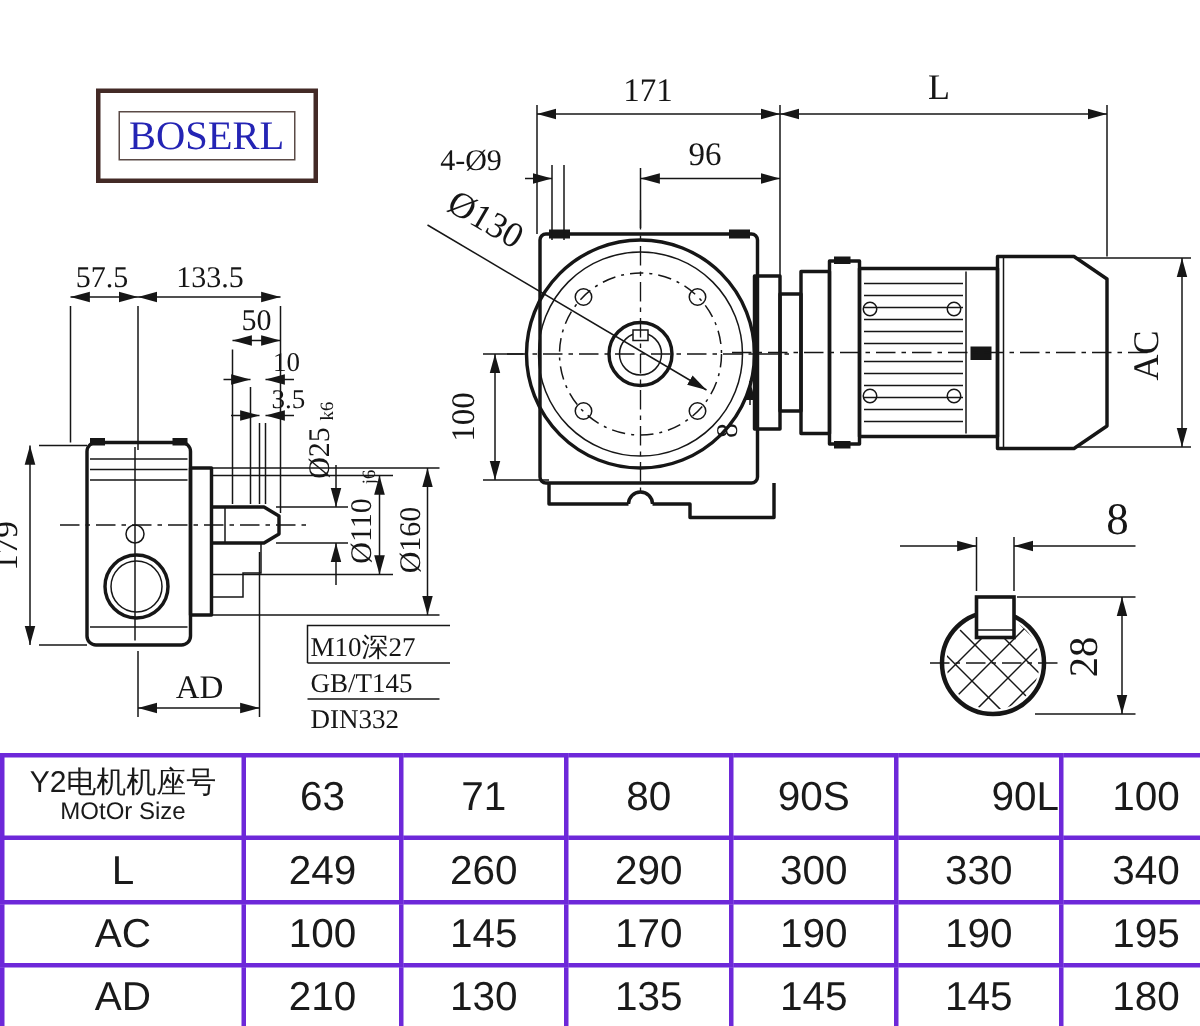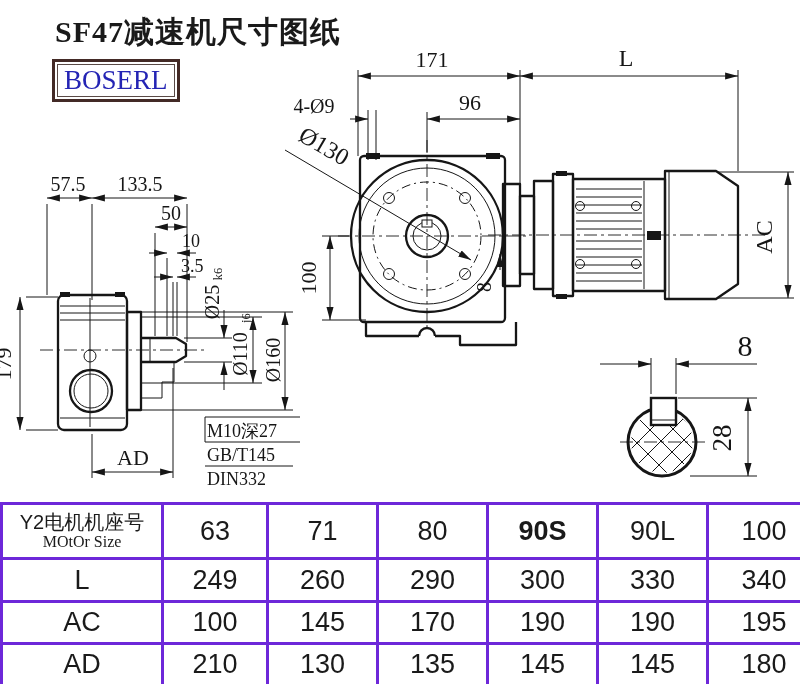--- a/index.html
+++ b/index.html
@@ -2,21 +2,21 @@
 <html><head>
 <meta charset="utf-8">
 <style>
   html,body{margin:0;padding:0;background:#fff;}
   #stage{position:relative;width:800px;height:684px;background:#fff;overflow:hidden;
          font-family:"Liberation Serif",serif;color:#1a1a1a;}
   
   #title{position:absolute;left:55px;top:12px;font-size:30px;font-weight:bold;
          letter-spacing:1px;font-family:"Liberation Serif",serif;}
   
-  #logo{position:absolute;left:52px;top:59px;border:3px solid #432a26;background:#fff;padding:2px;}
+  #logo{position:absolute;left:64px;top:59px;border:3px solid #432a26;background:#fff;padding:12px;}
   #logo .inner{border:1px solid #5a4a46;padding:0 6px;font-family:"Liberation Serif",serif;
          font-size:27px;line-height:31px;color:#2424b4;font-weight:500;}
   
   svg{position:absolute;left:0;top:0;}
   svg text{font-family:"Liberation Serif",serif;fill:#161616;}
   .thick{stroke:#161616;stroke-width:2.3;fill:none;stroke-linejoin:round;}
   .th3{stroke:#161616;stroke-width:3;fill:none;}
   .thin{stroke:#161616;stroke-width:1;fill:none;}
   .dim{stroke:#161616;stroke-width:1;fill:none;}
   .cl{stroke:#161616;stroke-width:0.9;fill:none;stroke-dasharray:13 4 3 4;}
@@ -24,28 +24,27 @@
   .fill{fill:#161616;stroke:none;}
   .t20{font-size:20px;} .t22{font-size:22px;} .t24{font-size:24px;}
   .t18{font-size:18px;} .t13{font-size:12.5px;} .t30{font-size:30px;} .t27{font-size:27px;}
   
   #spec{position:absolute;left:0;top:502px;width:800px;height:182px;
         border-collapse:collapse;table-layout:fixed;}
   #spec td{border:3px solid #6d28d9;text-align:center;vertical-align:middle;
         font-family:"Liberation Sans",sans-serif;font-size:27px;color:#1a1a1a;padding:0;}
   #spec td.hd{line-height:1.1;}
   .hcn{font-size:20px;font-family:"Liberation Sans",sans-serif;}
-  .hen{font-size:16px;font-family:Liberation Serif, serif;letter-spacing:0px;}
+  .hen{font-size:16px;font-family:Liberation Sans, sans-serif;letter-spacing:0px;}
 </style>
 </head>
 <body>
 
 <div id="stage">
 
-  <div id="title">SF47减速机尺寸图纸</div>
   <div id="logo">
     <div class="inner">BOSERL</div>
   </div>
 
   <svg width="800" height="502" viewBox="0 0 800 502">
     <defs>
       <marker id="arr" viewBox="0 0 12 8" refX="12" refY="4" markerWidth="13" markerHeight="8.6" orient="auto-start-reverse" markerUnits="userSpaceOnUse">
         <path d="M12,4 L0,0.7 L0,7.3 Z" fill="#161616"></path>
       </marker>
       <clipPath id="secclip">
@@ -258,22 +257,22 @@
   <table id="spec">
     <tbody>
         <tr style="height:55px;">
       <td class="hd" style="width:158px;">
         <div class="hcn">Y2电机机座号</div>
         <div class="hen">MOtOr Size</div>
       </td>
       <td style="width:102px;">63</td>
       <td style="width:107px;text-align:center;">71</td>
       <td style="width:107px;margin-left:42px;">80</td>
-      <td style="width:107px;font-weight:bold;">90S</td>
-      <td style="width:107px;">90L</td>
+      <td style="width:107px;">90S</td>
+      <td style="width:107px;text-align:right;">90L</td>
       <td style="width:110px;">100</td>
     </tr>
     <tr style="height:43px;">
       <td>L</td>
       <td>249</td>
       <td>260</td>
       <td>290</td>
       <td>300</td>
       <td>330</td>
       <td>340</td>

